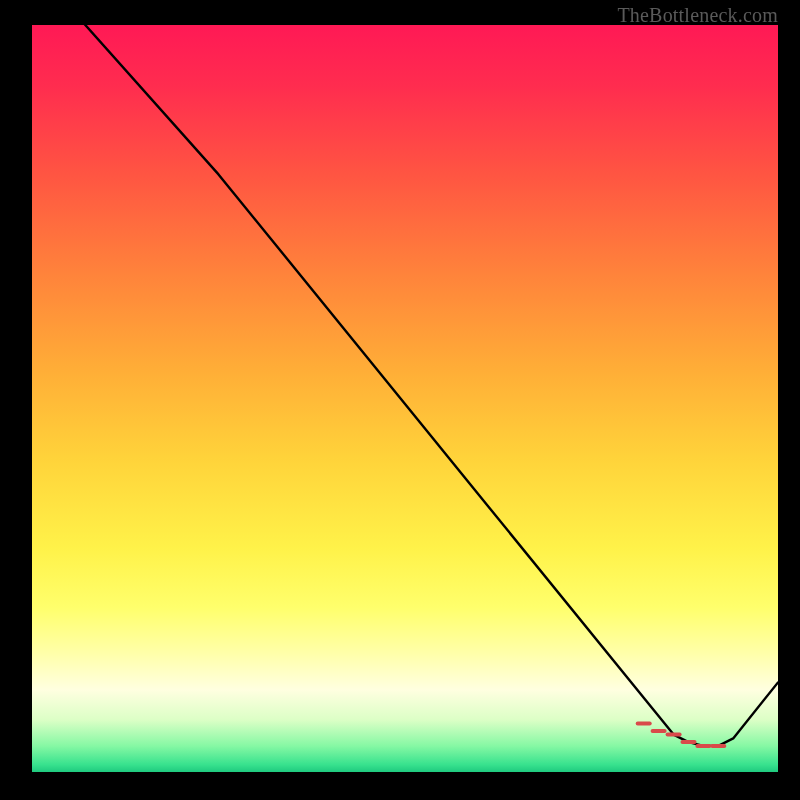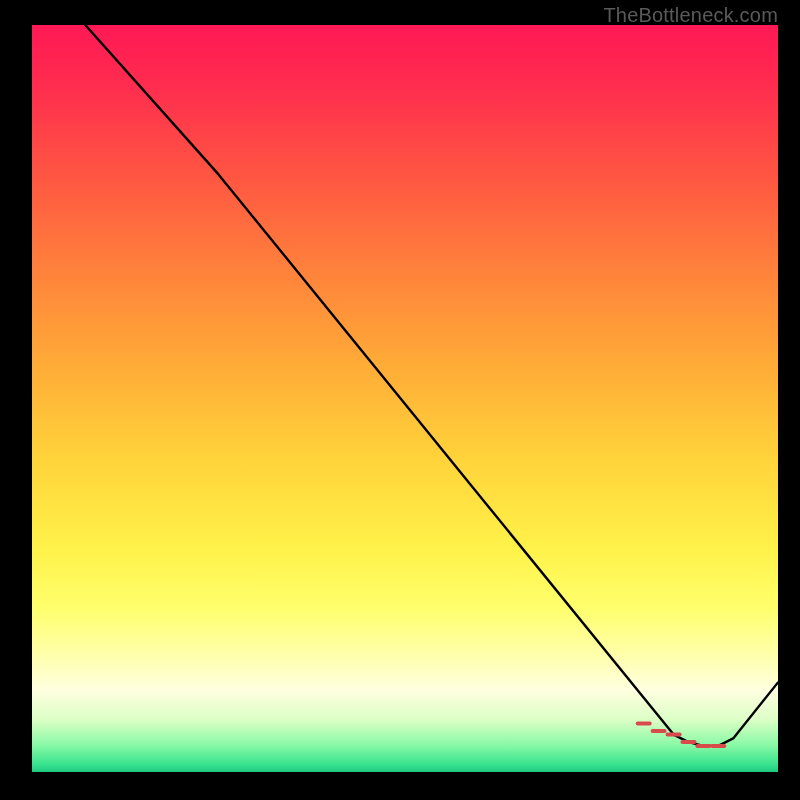--- a/index.html
+++ b/index.html
@@ -9,20 +9,21 @@
     background: #000;
     position: relative;
     font-family: Arial, Helvetica, sans-serif;
     overflow: hidden;
   }
   .frame {
     position: absolute;
     top: 0; left: 0;
     width: 800px; height: 800px;
     background: #000;
+    font-family: Liberation Serif, serif;
   }
   .plot {
     position: absolute;
     left: 32px;
     top: 25px;
     width: 746px;
     height: 747px;
     background: linear-gradient(to bottom,
       #ff1955 0%,
       #ff2c4f 8%,

